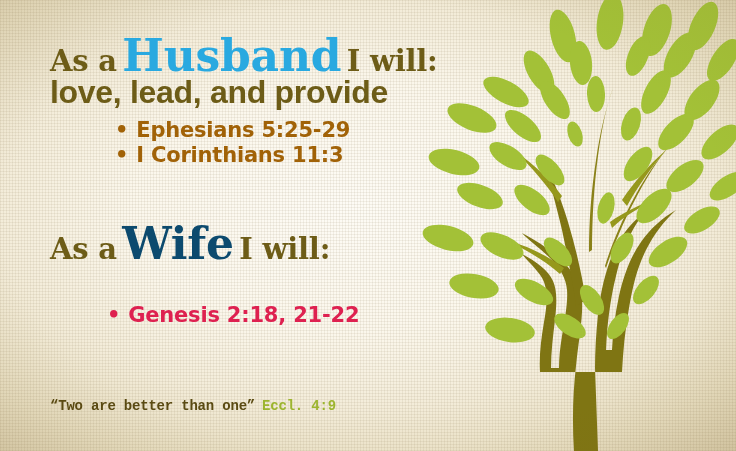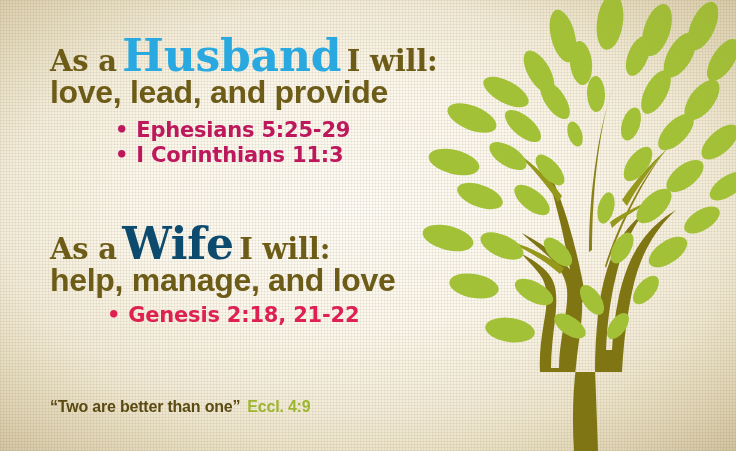--- a/index.html
+++ b/index.html
@@ -47,26 +47,26 @@
   .word-pink{font-size:44px;color:#0c4a6e;}
   .asa{font-size:29px;}
   .iwill{font-size:29px;}
   ul.refs{
     list-style:none;margin:0;padding:0;
     font-family:"DejaVu Sans","Liberation Sans",sans-serif;
     font-weight:bold;font-size:21px;line-height:25px;letter-spacing:-.2px;
   }
   ul.refs li{white-space:nowrap;}
   ul.refs li::before{content:"\2022";margin-right:8px;}
-  .blue{color:#be185d;}
+  .blue{color:#a16207;}
   .pink{color:#de2150;}
   .quote{
     position:absolute;white-space:nowrap;
-    font-family:Liberation Sans, sans-serif;
-    font-weight:bold;font-size:16px;color:#5a4a12;letter-spacing:-.2px;
+    font-family:Liberation Mono, monospace;
+    font-weight:bold;font-size:14px;color:#5a4a12;letter-spacing:-.2px;
   }
   .quote .cite{color:#9db52f;margin-left:7px;}
 </style>
 </head>
 <body>
 
 <div id="poster">
 
   <div class="base"></div>
   <div class="tex"></div>
@@ -182,21 +182,20 @@
     <ul class="refs blue" style="position:absolute;left:115px;top:118px;">
       <li>Ephesians 5:25-29</li>
       <li>I Corinthians 11:3</li>
     </ul>
 
     <div class="hl head" style="left:50px;top:218px;">
       <span class="asa">As a</span>
       <span class="word-pink">Wife</span>
       <span class="iwill">I will:</span>
     </div>
-    <div class="hl sub" style="left:50px;top:264px;">help, manage, and love</div>
 
     <ul class="refs pink" style="position:absolute;left:107px;top:303px;">
       <li>Genesis 2:18, 21-22</li>
     </ul>
 
     <div class="quote" style="left:50px;top:398px;">
       <span>“Two are better than one”</span><span class="cite">Eccl. 4:9</span>
     </div>
 
   </div>

